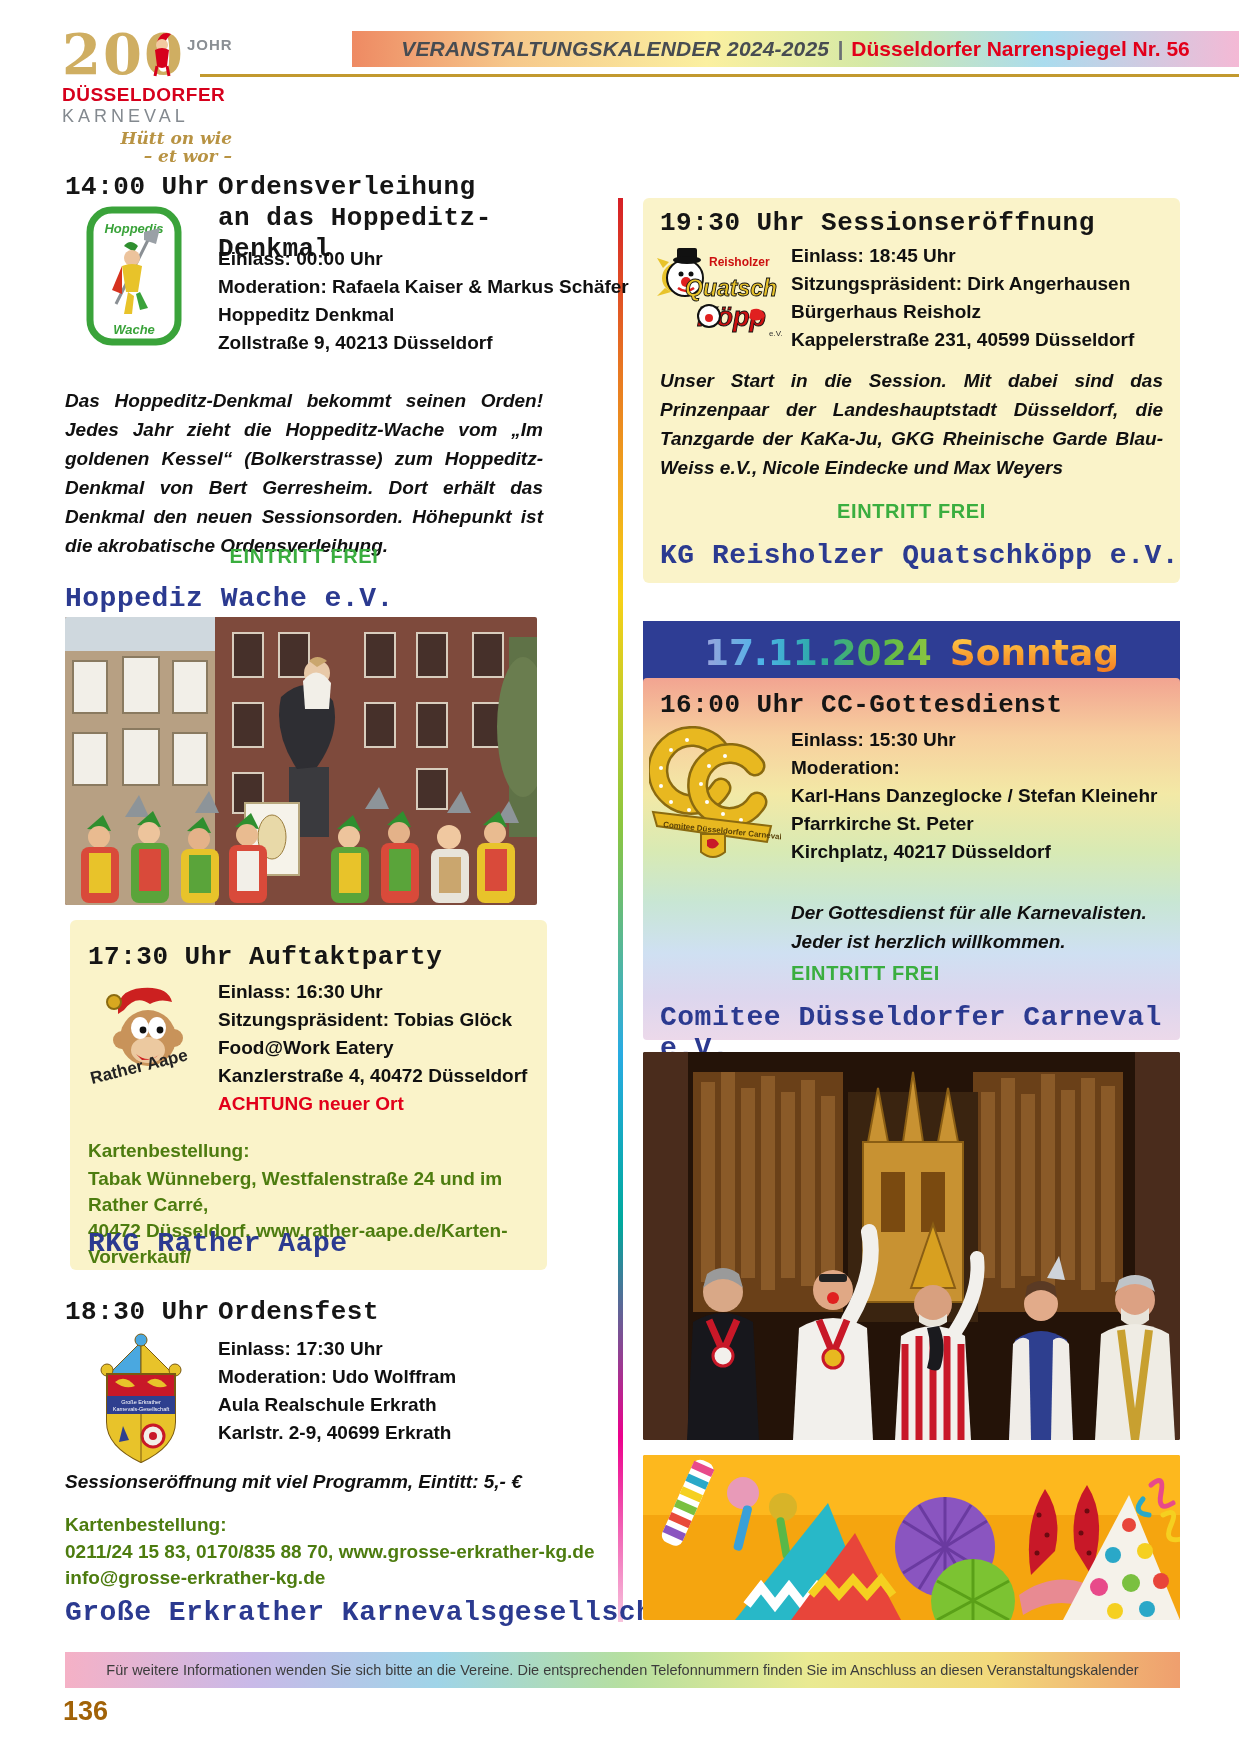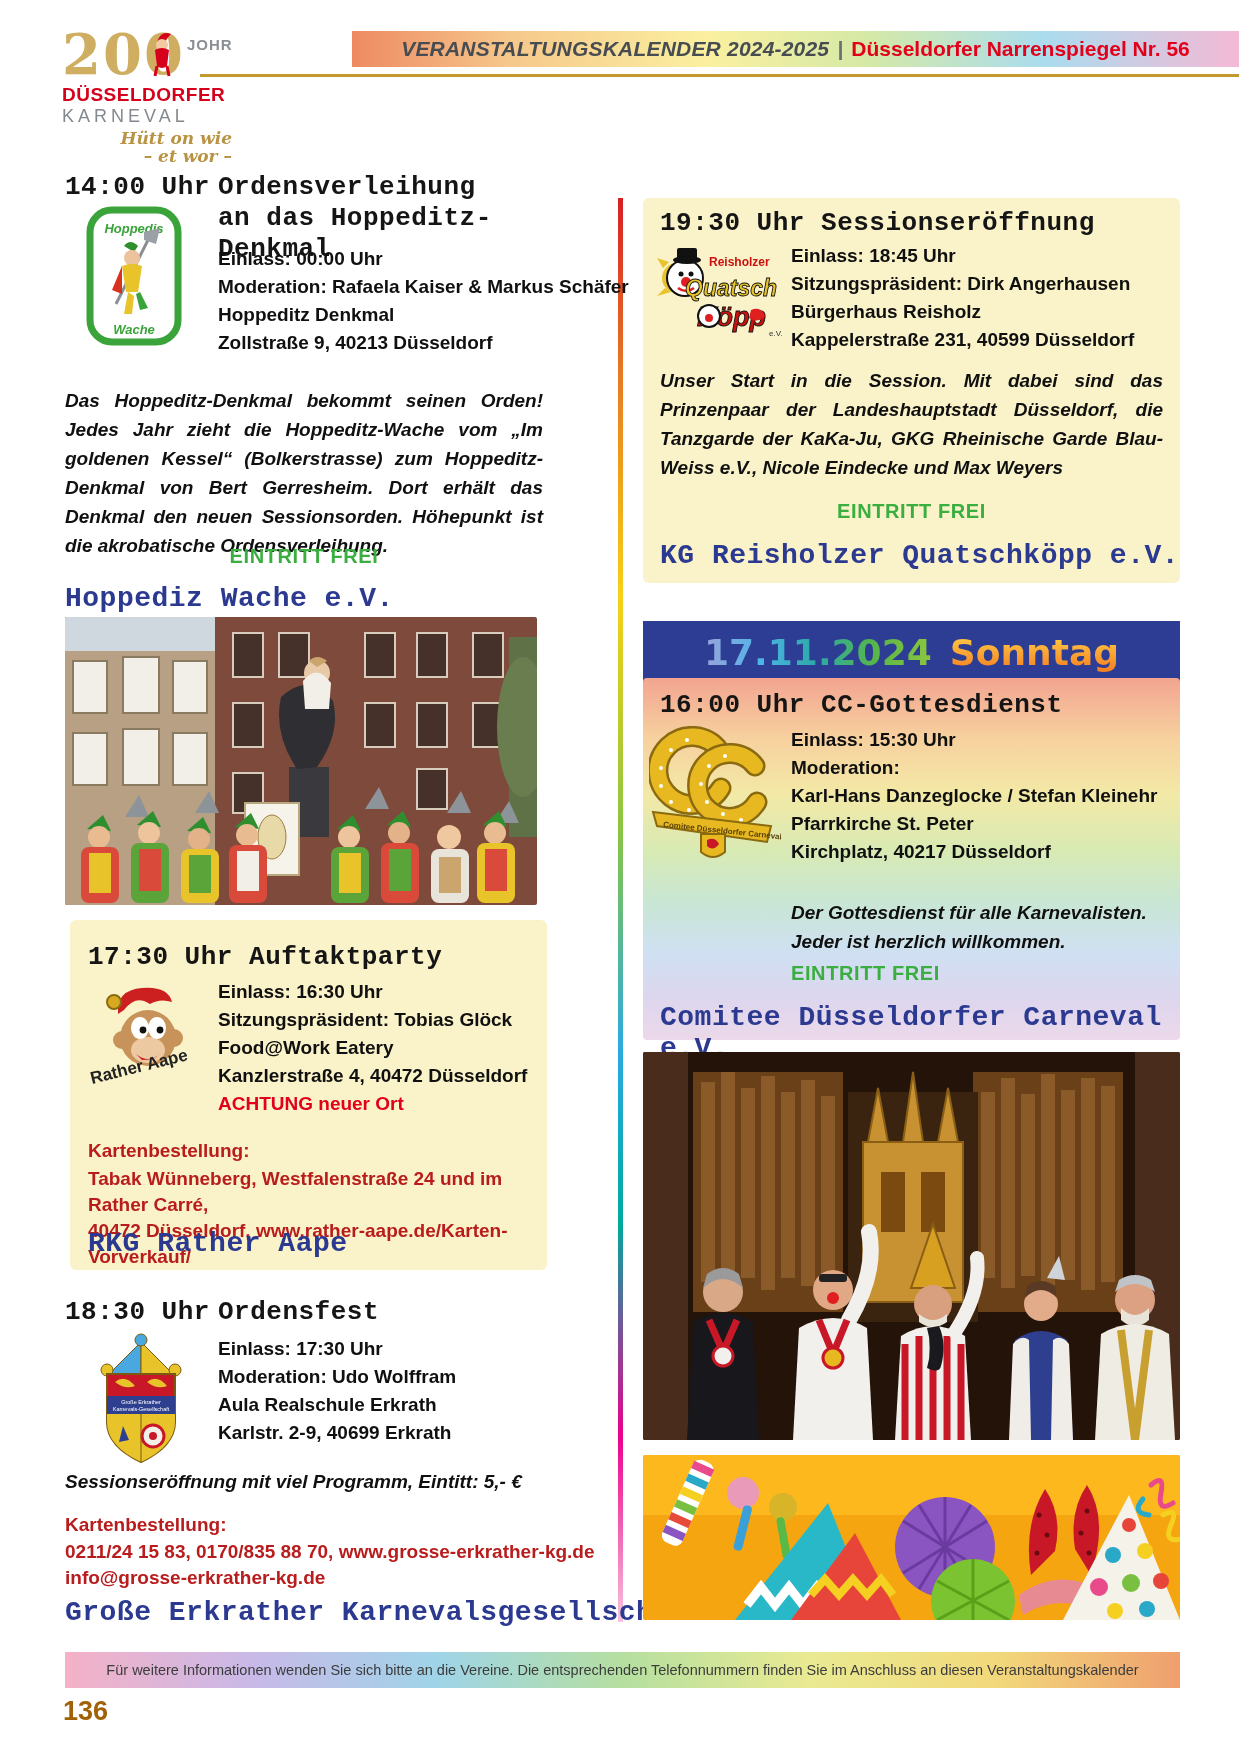--- a/index.html
+++ b/index.html
@@ -19,21 +19,21 @@
   .dd{font:800 19px "Liberation Sans",sans-serif;color:#d6001c;letter-spacing:.5px;}
   .kv{font:400 18px "Liberation Sans",sans-serif;color:#83898f;letter-spacing:4px;}
   .script{font:italic 700 17px "DejaVu Serif",serif;color:#b89343;line-height:18px;text-align:right;}
 
   
   .ev-time,.ev-title{font-family:Liberation Mono, monospace;font-weight:800;font-size:26px;color:#151515;letter-spacing:.5px;line-height:31px;}
   .det{font:700 19px/28px "Liberation Sans",sans-serif;color:#101010;}
   .desc{font:italic 700 19px/29px "Liberation Sans",sans-serif;color:#101010;text-align:justify;}
   .free{font:800 20px "Liberation Sans",sans-serif;color:#3aae3f;letter-spacing:.6px;}
   .org{font-family:Liberation Mono, monospace;font-weight:800;font-size:28px;color:#2b3a90;letter-spacing:.5px;}
-  .karten{font:700 19px/26px "Liberation Sans",sans-serif;color:#b91c1c;}
+  .karten{font:700 19px/26px "Liberation Sans",sans-serif;color:#4d7c0f;}
   .red{color:#e2001a;}
   .ybox{position:absolute;background:#faf3c9;border-radius:6px;}
 
   .banner{position:absolute;left:643px;top:621px;width:537px;height:62px;background:#2e3d94;
           display:flex;align-items:center;justify-content:center;gap:18px;}
   .banner .date{font-family:"DejaVu Sans",sans-serif;font-weight:800;font-size:36px;
           background:linear-gradient(90deg,#9aa4dc,#4db4e8,#2ba9a4,#57b649,#8cc63f);
           -webkit-background-clip:text;background-clip:text;color:transparent;}
   .banner .day{font-family:"DejaVu Sans",sans-serif;font-weight:800;font-size:36px;
           background:linear-gradient(180deg,#ffd24a,#f47b20);

